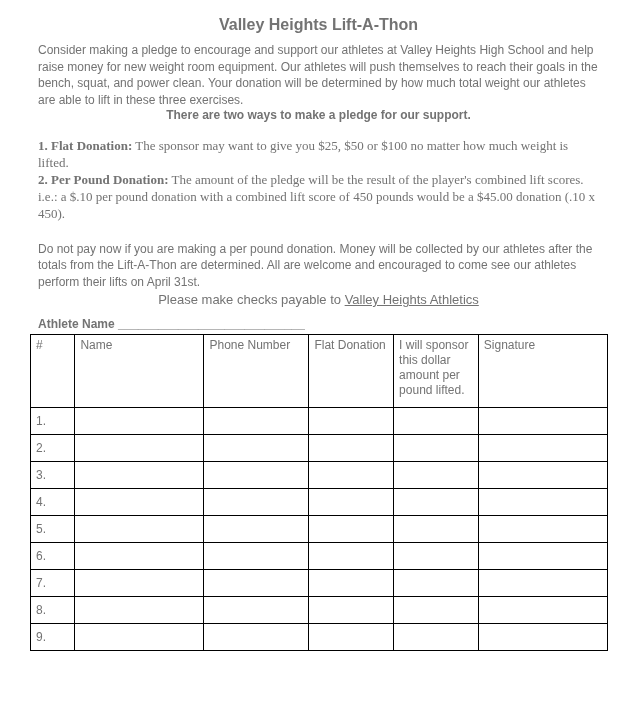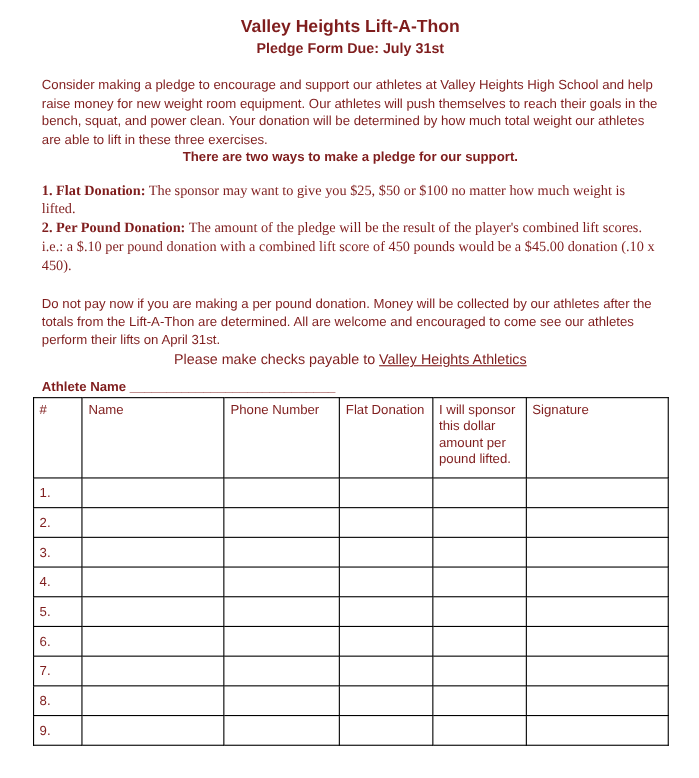--- a/index.html
+++ b/index.html
@@ -2,21 +2,21 @@
 <html><head>
 <meta charset="utf-8">
 <style>
   html, body { margin: 0; padding: 0; background: #ffffff; }
   .page {
     width: 635px;
     height: 707px;
     box-sizing: border-box;
     padding: 10px 28px 0 30px;
     background: #ffffff;
-    color: #7f1d1d;
+    color: #737373;
     font-family: "Liberation Sans", sans-serif;
     overflow: hidden;
   }
   .title {
     text-align: center;
     font-size: 16px;
     font-weight: bold;
     margin: 6px 0 2px 0;
   }
   .subtitle {
@@ -83,21 +83,20 @@
   .col-flat { width: 84px; }
   .col-sponsor { width: 84px; }
   .col-sig { width: 128px; }
 </style>
 </head>
 <body>
 
 <div class="page">
 
   <h1 class="title">Valley Heights Lift-A-Thon</h1>
-  <h2 class="subtitle">Pledge Form Due: July 31st</h2>
 
   <p class="body-text intro">Consider making a pledge to encourage and support our athletes at Valley Heights High School and help raise money for new weight room equipment. Our athletes will push themselves to reach their goals in the bench, squat, and power clean. Your donation will be determined by how much total weight our athletes are able to lift in these three exercises.</p>
   <p class="two-ways">There are two ways to make a pledge for our support.</p>
 
   <p class="serif"><b>1. Flat Donation:</b><span> The sponsor may want to give you $25, $50 or $100 no matter how much weight is lifted.</span></p>
 
 
   <p class="serif"><b>2. Per Pound Donation:</b><span> The amount of the pledge will be the result of the player's combined lift scores. i.e.: a $.10 per pound donation with a combined lift score of 450 pounds would be a $45.00 donation (.10 x 450).</span></p>
 
   <p class="body-text pay-note">Do not pay now if you are making a per pound donation. Money will be collected by our athletes after the totals from the Lift-A-Thon are determined. All are welcome and encouraged to come see our athletes perform their lifts on April 31st.</p>

